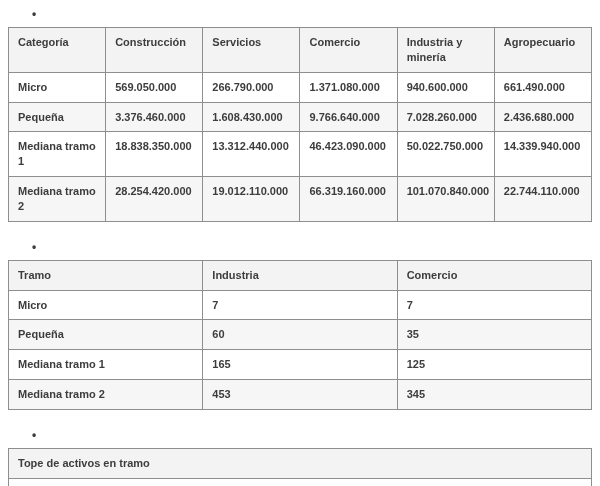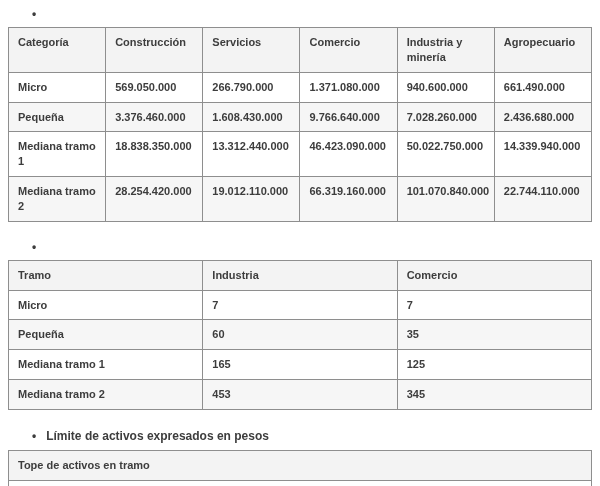--- a/index.html
+++ b/index.html
@@ -139,21 +139,20 @@
           <td>453</td>
           <td>345</td>
         </tr>
       </tbody>
     </table>
   </div>
 
   <div class="section">
     <div class="heading">
       <span class="bullet">•</span>
-      <span>Límite de activos expresados en pesos</span>
     </div>
     <table>
       <thead>
         <tr>
           <th>Tope de activos en tramo</th>
         </tr>
       </thead>
       <tbody>
         <tr>
           <td>2.462.000.000</td>

